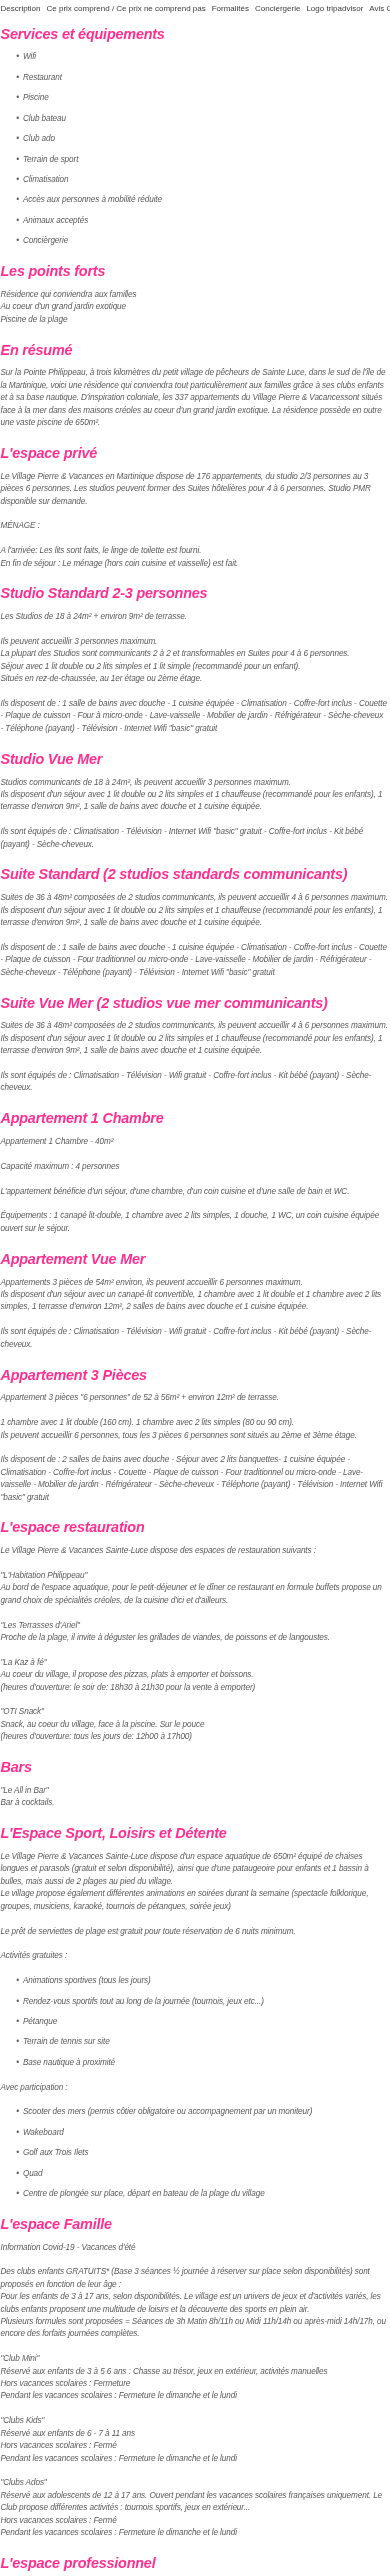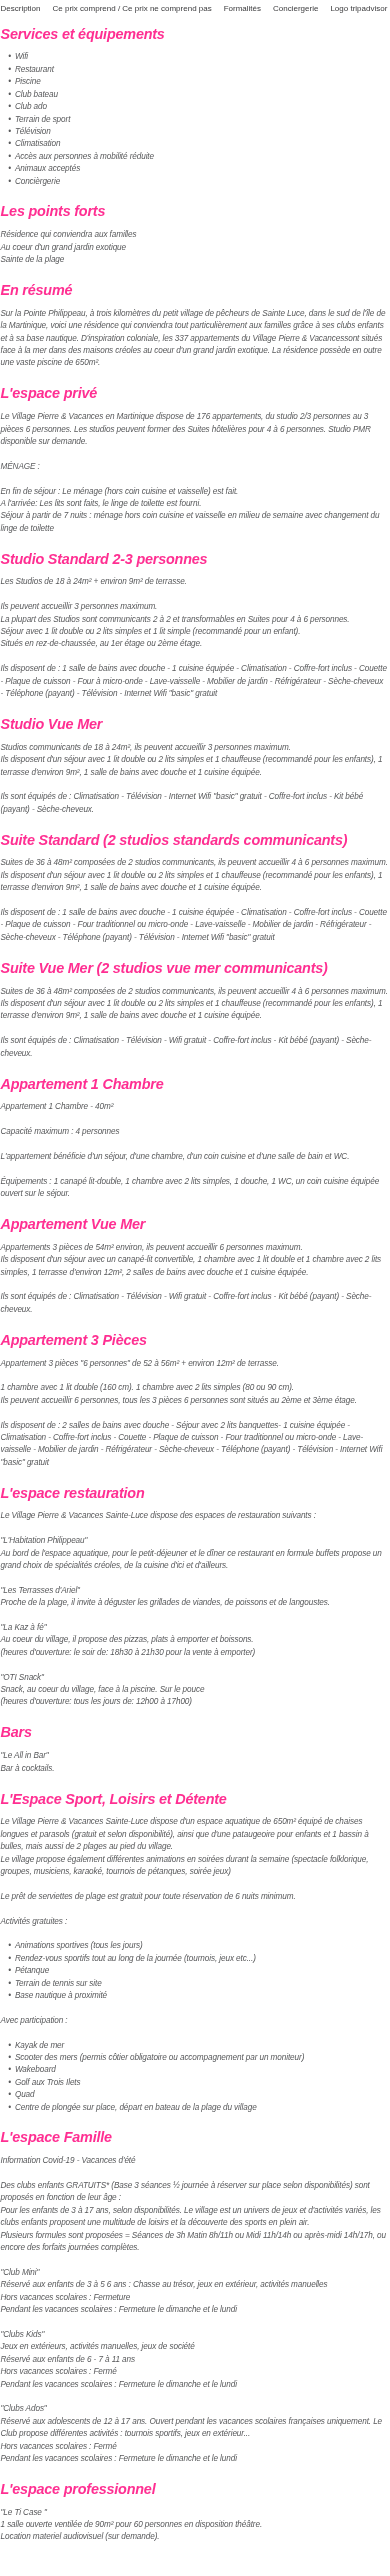--- a/index.html
+++ b/index.html
@@ -4,21 +4,21 @@
 <style>
   html,body{margin:0;padding:0;background:#ffffff;}
   body{
     width:391px;
     font-family:"Liberation Sans", sans-serif;
     color:#58595b;
     -webkit-font-smoothing:antialiased;
   }
   
   .top-nav{
-    display:flex;flex-wrap:nowrap;gap:12px;
+    display:flex;flex-wrap:nowrap;gap:6px;
     font-size:8px;line-height:11.3px;color:#3b3b3d;
     font-style:normal;padding:3.1px 0 0 0.5px;white-space:nowrap;
   }
   .top-nav span{cursor:pointer;}
   
   .desc-area{
     font-style:italic;
     font-size:8.2px;line-height:12.4px;
     letter-spacing:-0.1px;
     padding:0 3.1px 0 0.5px;
@@ -27,21 +27,21 @@
     color:#ff2f92;
     font-size:14.4px;line-height:16.5px;
     font-weight:bold;font-style:italic;
     margin:15.5px 0 9.3px 0;
     letter-spacing:-0.2px;
   }
   .desc-area section:first-child h2{margin-top:11.3px;}
   .desc-area p{margin:0 0 12.4px 0;}
   .line{display:block;}
   ul.bullet-list{list-style:none;margin:0 0 12.4px 0;padding:0;}
-  ul.bullet-list li{position:relative;padding-left:14.4px;margin:0;}
+  ul.bullet-list li{position:relative;padding-left:14.4px;margin:8px;}
   ul.bullet-list li::before{content:"\2022";position:absolute;left:7.7px;top:0;}
 </style>
 </head>
 <body>
 
 <nav class="top-nav">
   <span>Description</span>
   <span>Ce prix comprend / Ce prix ne comprend pas</span>
   <span>Formalités</span>
   <span>Conciergerie</span>
@@ -52,53 +52,51 @@
 <main class="desc-area" id="content-sections">
     <section>
       <h2>Services et équipements</h2>
       <ul class="bullet-list">
         <li>Wifi</li>
         <li>Restaurant</li>
         <li>Piscine</li>
         <li>Club bateau</li>
         <li>Club ado</li>
         <li>Terrain de sport</li>
-        <li>Télévision</li>
         <li>Climatisation</li>
         <li>Accès aux personnes à mobilité réduite</li>
         <li>Animaux acceptés</li>
         <li>Concièrgerie</li>
       </ul>
     </section>
     <section>
       <h2>Les points forts</h2>
       <p>
         <span class="line">Résidence qui conviendra aux familles</span>
         <span class="line">Au coeur d'un grand jardin exotique</span>
-        <span class="line">Sainte de la plage</span>
+        <span class="line">Piscine de la plage</span>
       </p>
     </section>
     <section>
       <h2>En résumé</h2>
       <p>
         <span class="line">Sur la Pointe Philippeau, à trois kilomètres du petit village de pêcheurs de Sainte Luce, dans le sud de l'île de la Martinique, voici une résidence qui conviendra tout particulièrement aux familles grâce à ses clubs enfants et à sa base nautique. D'inspiration coloniale, les 337 appartements du Village Pierre &amp; Vacancessont situés face à la mer dans des maisons créoles au coeur d'un grand jardin exotique. La résidence possède en outre une vaste piscine de 650m².</span>
       </p>
     </section>
     <section>
       <h2>L'espace privé</h2>
       <p>
         <span class="line">Le Village Pierre &amp; Vacances en Martinique dispose de 176 appartements, du studio 2/3 personnes au 3 pièces 6 personnes. Les studios peuvent former des Suites hôtelières pour 4 à 6 personnes. Studio PMR disponible sur demande.</span>
       </p>
       <p>
         <span class="line">MÉNAGE :</span>
       </p>
       <p>
+        <span class="line">A l'arrivée: Les lits sont faits, le linge de toilette est fourni.</span>
         <span class="line">En fin de séjour : Le ménage (hors coin cuisine et vaisselle) est fait.</span>
-        <span class="line">A l'arrivée: Les lits sont faits, le linge de toilette est fourni.</span>
-        <span class="line">Séjour à partir de 7 nuits : ménage hors coin cuisine et vaisselle en milieu de semaine avec changement du linge de toilette</span>
       </p>
     </section>
     <section>
       <h2>Studio Standard 2-3 personnes</h2>
       <p>
         <span class="line">Les Studios de 18 à 24m² + environ 9m² de terrasse.</span>
       </p>
       <p>
         <span class="line">Ils peuvent accueillir 3 personnes maximum.</span>
         <span class="line">La plupart des Studios sont communicants 2 à 2 et transformables en Suites pour 4 à 6 personnes.</span>
@@ -224,21 +222,20 @@
         <li>Animations sportives (tous les jours)</li>
         <li>Rendez-vous sportifs tout au long de la journée (tournois, jeux etc...)</li>
         <li>Pétanque</li>
         <li>Terrain de tennis sur site</li>
         <li>Base nautique à proximité</li>
       </ul>
       <p>
         <span class="line">Avec participation :</span>
       </p>
       <ul class="bullet-list">
-        <li>Kayak de mer</li>
         <li>Scooter des mers (permis côtier obligatoire ou accompagnement par un moniteur)</li>
         <li>Wakeboard</li>
         <li>Golf aux Trois Ilets</li>
         <li>Quad</li>
         <li>Centre de plongée sur place, départ en bateau de la plage du village</li>
       </ul>
     </section>
     <section>
       <h2>L'espace Famille</h2>
       <p>
@@ -250,21 +247,20 @@
         <span class="line">Plusieurs formules sont proposées = Séances de 3h Matin 8h/11h ou Midi 11h/14h ou après-midi 14h/17h, ou encore des forfaits journées complètes.</span>
       </p>
       <p>
         <span class="line">"Club Mini"</span>
         <span class="line">Réservé aux enfants de 3 à 5 6 ans : Chasse au trésor, jeux en extérieur, activités manuelles</span>
         <span class="line">Hors vacances scolaires : Fermeture</span>
         <span class="line">Pendant les vacances scolaires : Fermeture le dimanche et le lundi</span>
       </p>
       <p>
         <span class="line">"Clubs Kids"</span>
-        <span class="line">Jeux en extérieurs, activités manuelles, jeux de société</span>
         <span class="line">Réservé aux enfants de 6 - 7 à 11 ans</span>
         <span class="line">Hors vacances scolaires : Fermé</span>
         <span class="line">Pendant les vacances scolaires : Fermeture le dimanche et le lundi</span>
       </p>
       <p>
         <span class="line">"Clubs Ados"</span>
         <span class="line">Réservé aux adolescents de 12 à 17 ans. Ouvert pendant les vacances scolaires françaises uniquement. Le Club propose différentes activités : tournois sportifs, jeux en extérieur...</span>
         <span class="line">Hors vacances scolaires : Fermé</span>
         <span class="line">Pendant les vacances scolaires : Fermeture le dimanche et le lundi</span>
       </p>

